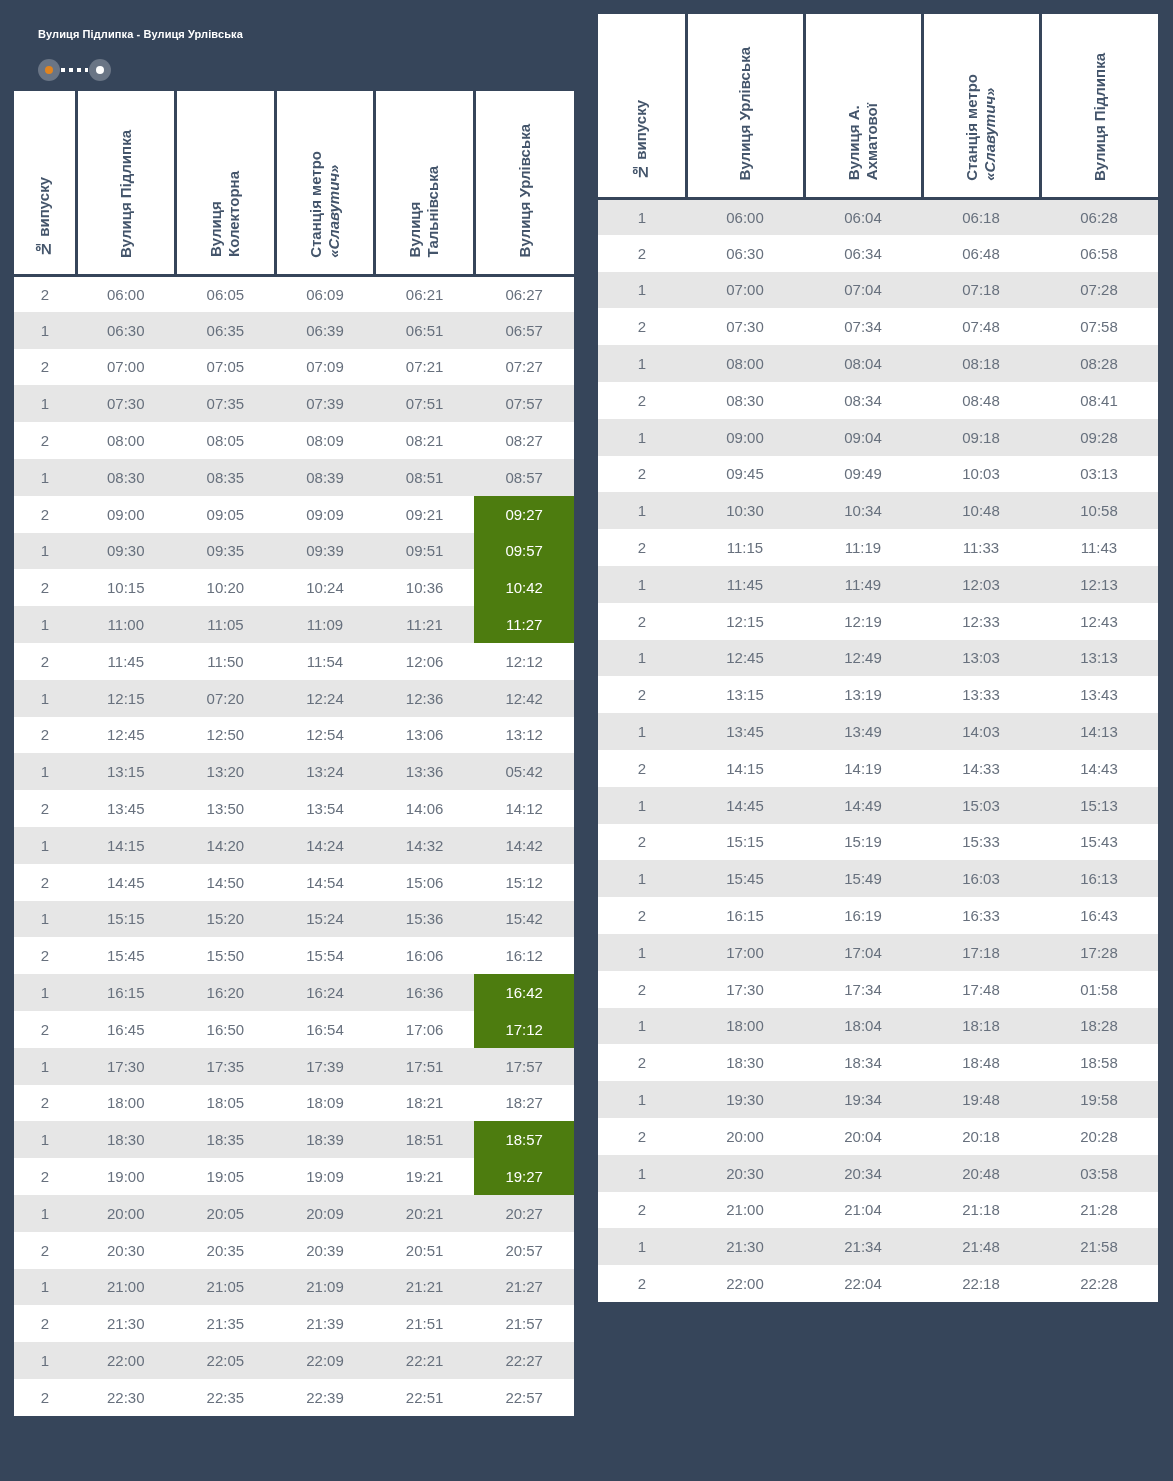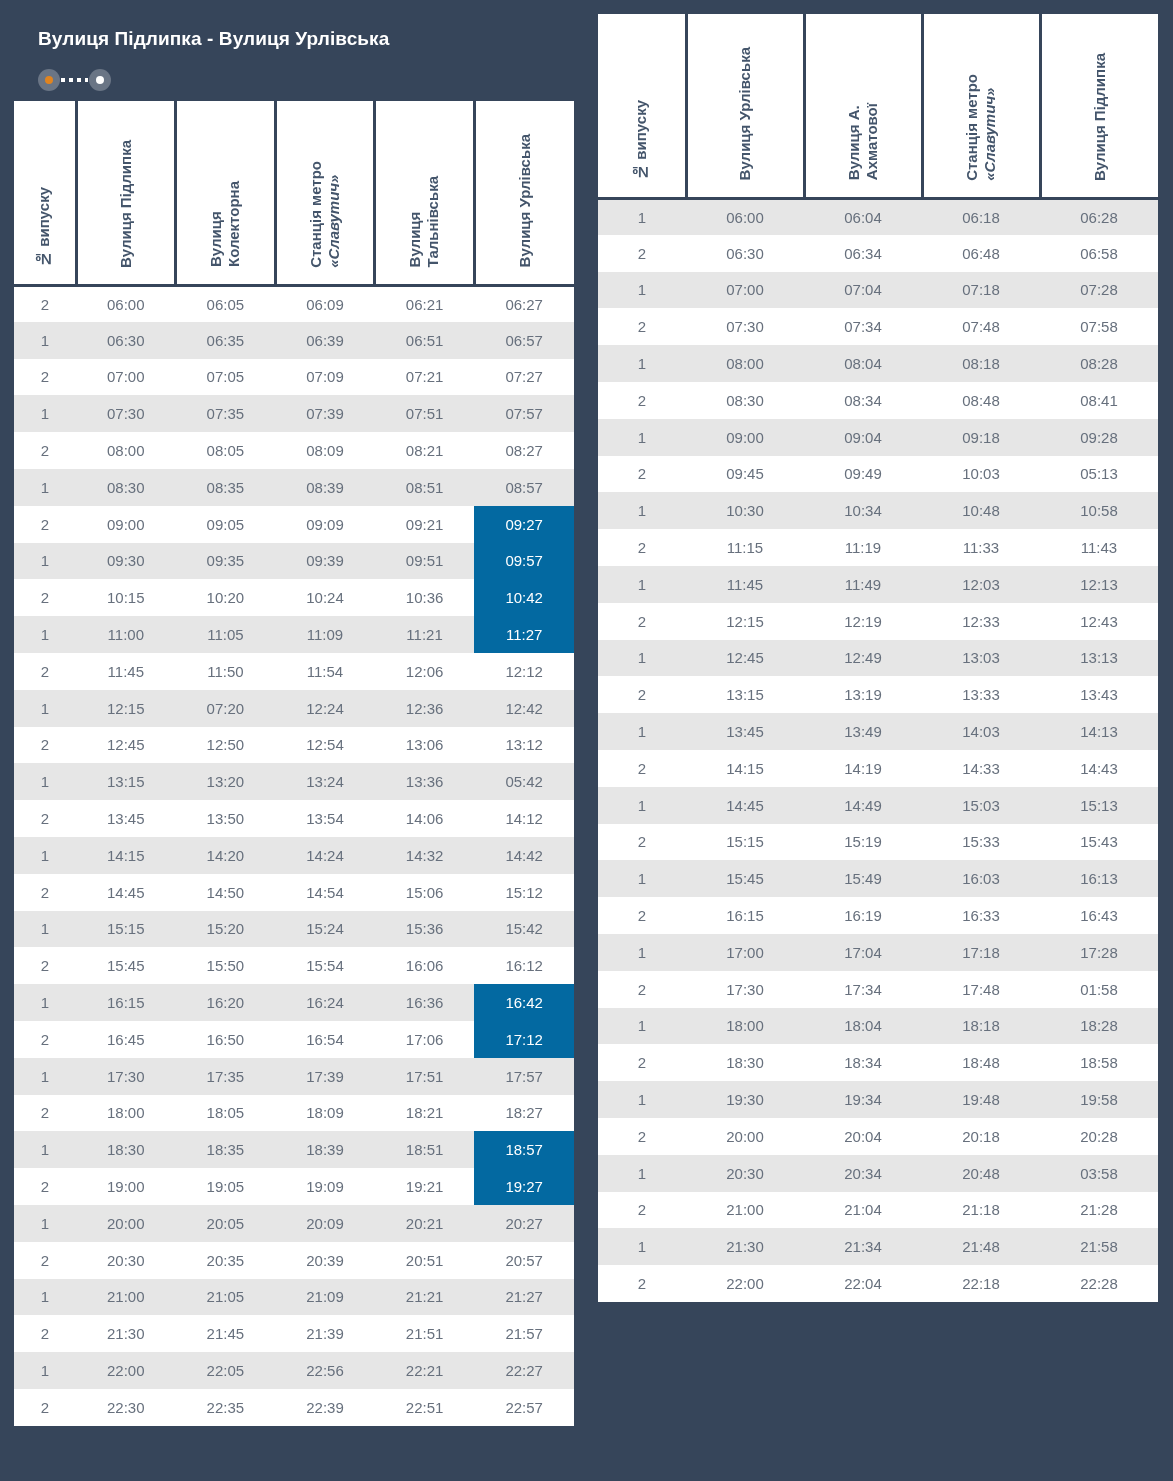--- a/index.html
+++ b/index.html
@@ -20,21 +20,21 @@
   .panel {
     width: 560px;
     display: flex;
     flex-direction: column;
   }
   .panel-header {
     padding: 14px 10px 10px 24px;
   }
   .panel-title {
     color: #ffffff;
-    font-size: 19px;
+    font-size: 11px;
     font-weight: bold;
     letter-spacing: 0.1px;
     white-space: nowrap;
   }
   .dir-indicator {
     margin-top: 19px;
     display: flex;
     align-items: center;
     width: 73px;
     height: 22px;
@@ -98,21 +98,21 @@
 
   tbody td {
     text-align: center;
     color: #67707d;
     font-size: 15px;
     height: 36.8px;
     padding: 0;
   }
   tbody tr.alt td { background: #e6e6e6; }
   tbody tr td.hl {
-    background: #0369a1;
+    background: #4d7c0f;
     color: #ffffff;
   }
   
   .tbl-left col.c0 { width: 62px; }
   .tbl-left col.c1,
   .tbl-left col.c2,
   .tbl-left col.c3,
   .tbl-left col.c4,
   .tbl-left col.c5 { width: 99.6px; }
   
@@ -381,30 +381,30 @@
               <td>1</td>
               <td>21:00</td>
               <td>21:05</td>
               <td>21:09</td>
               <td>21:21</td>
               <td>21:27</td>
             </tr>
             <tr>
               <td>2</td>
               <td>21:30</td>
-              <td>21:45</td>
+              <td>21:35</td>
               <td>21:39</td>
               <td>21:51</td>
               <td>21:57</td>
             </tr>
             <tr class="alt">
               <td>1</td>
               <td>22:00</td>
               <td>22:05</td>
-              <td>22:56</td>
+              <td>22:09</td>
               <td>22:21</td>
               <td>22:27</td>
             </tr>
             <tr>
               <td>2</td>
               <td>22:30</td>
               <td>22:35</td>
               <td>22:39</td>
               <td>22:51</td>
               <td>22:57</td>
@@ -481,21 +481,21 @@
               <td>09:00</td>
               <td>09:04</td>
               <td>09:18</td>
               <td>09:28</td>
             </tr>
             <tr>
               <td>2</td>
               <td>09:45</td>
               <td>09:49</td>
               <td>10:03</td>
-              <td>05:13</td>
+              <td>03:13</td>
             </tr>
             <tr class="alt">
               <td>1</td>
               <td>10:30</td>
               <td>10:34</td>
               <td>10:48</td>
               <td>10:58</td>
             </tr>
             <tr>
               <td>2</td>

